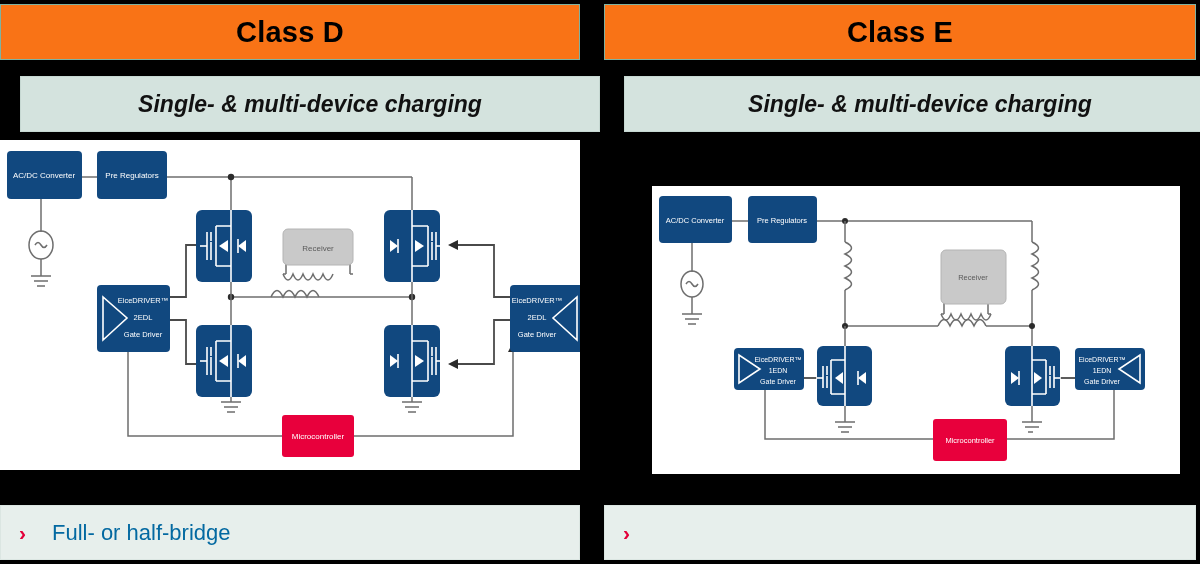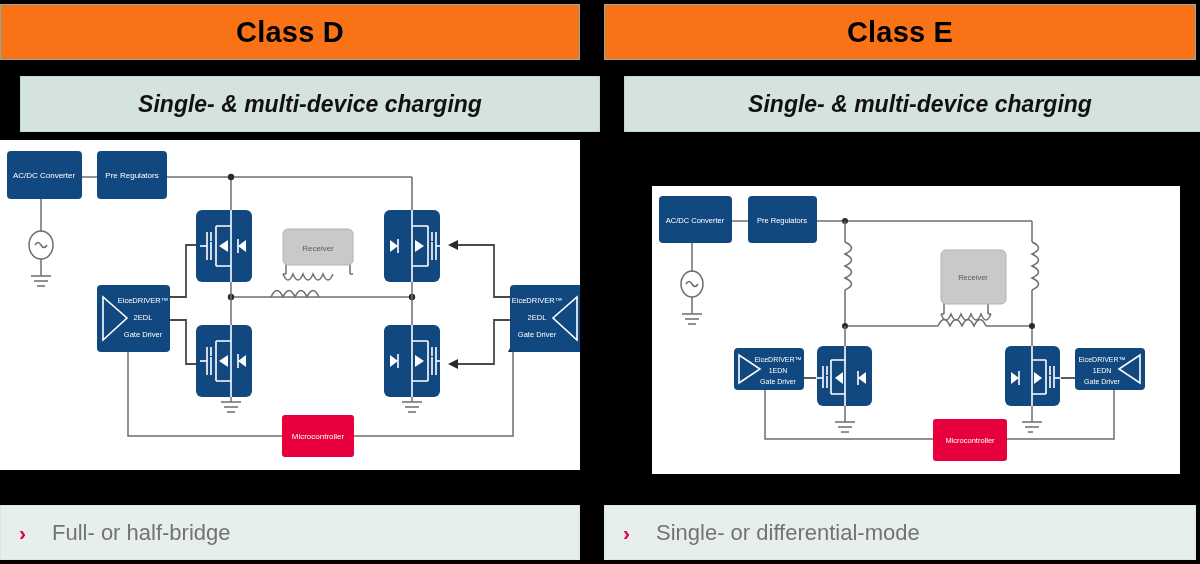--- a/index.html
+++ b/index.html
@@ -17,21 +17,21 @@
 
   .sub{position:absolute;left:0;top:76px;width:100%;height:56px;
        background:#d4e3de;border:1px solid #c6d8d2;box-sizing:border-box;
        display:flex;align-items:center;justify-content:center;margin-left:20px;}
   .sub span{font-size:23px;font-weight:bold;font-style:italic;color:#111;}
 
   .foot{position:absolute;left:0;bottom:4px;width:100%;height:55px;
         background:#e7efec;border:1px solid #dbe6e2;box-sizing:border-box;
         display:flex;align-items:center;}
   .foot .chev{color:#e3003a;font-size:21px;font-weight:bold;margin-left:18px;}
-  .foot .ftxt{font-size:22px;color:#737373;margin-left:26px;}
+  .foot .ftxt{font-size:22px;color:#0369a1;margin-left:26px;}
 
   .canvas{position:absolute;background:#fff;}
   .canvas.left{left:0;top:140px;width:580px;height:330px;}
   .canvas.right{left:48px;top:186px;width:528px;height:288px;}
 
   svg{display:block;}
   .bx{fill:#11487f;}
   .bxr{fill:#e8003c;}
   .bxg{fill:#c9c9c9;stroke:#b4b4b4;stroke-width:1;}
   .wht{fill:none;stroke:#ffffff;stroke-width:1.6;}
@@ -294,17 +294,16 @@
           <text class="lbl" x="450" y="198" font-size="7">Gate Driver</text>
         </g>
 
         <rect class="bxr" x="281" y="233" width="74" height="42" rx="3"></rect>
         <text class="lbl" x="318" y="257" font-size="7.5">Microcontroller</text>
       </svg>
     </div>
 
     <div class="foot">
       <span class="chev">›</span>
-      <span class="ftxt">Single- or differential-mode</span>
     </div>
   </div>
 
 </div>
 
 </body></html>

